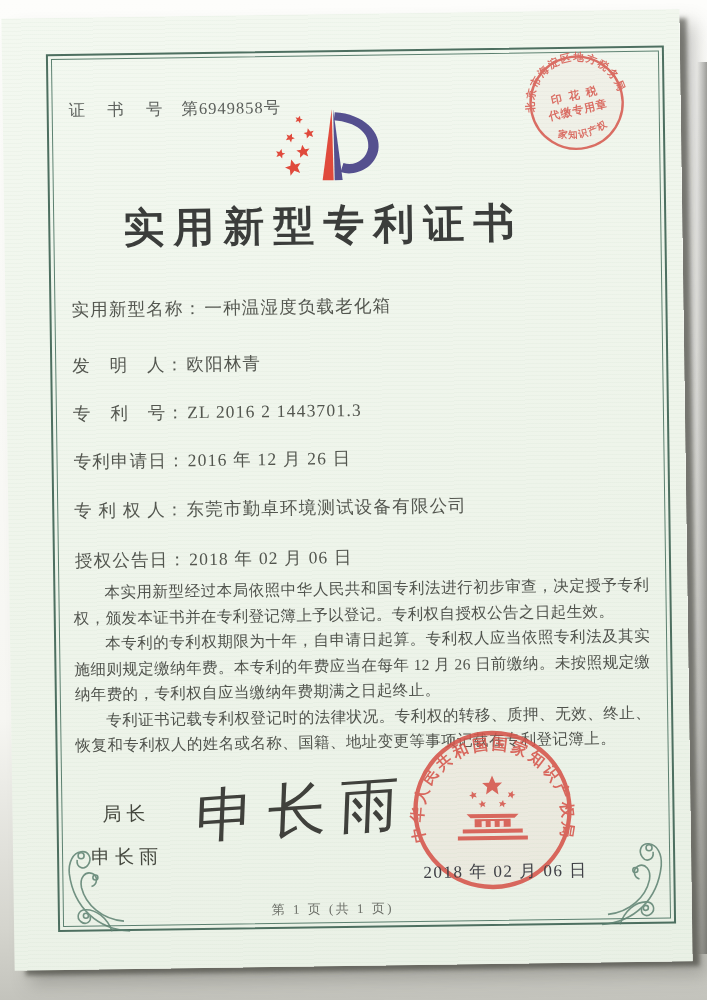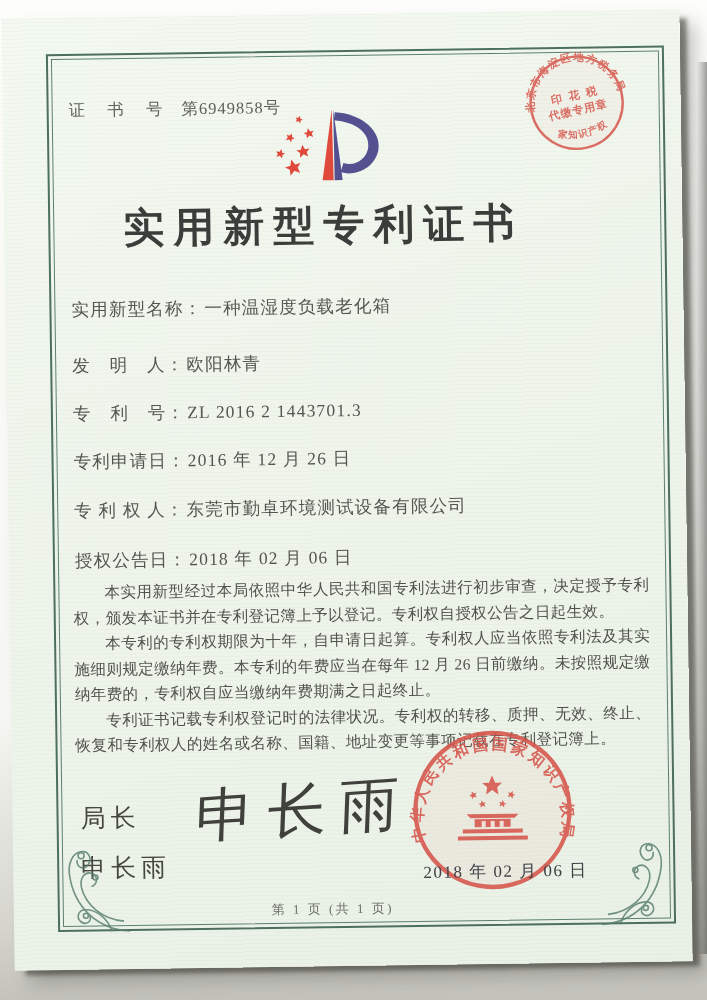--- a/index.html
+++ b/index.html
@@ -40,21 +40,21 @@
   }
 
   .field { position:absolute; left:66px; font-size:17.5px; color:#53564f; letter-spacing:1.2px; white-space:nowrap; }
   .f1{top:280px;} .f2{top:336px;} .f3{top:384px;} .f4{top:432px;} .f5{top:481px;} .f6{top:531px;}
   .field .val { margin-left:2px; }
 
   .body-text { position:absolute; left:64px; top:562px; width:576px; font-size:15.5px;
     line-height:25.5px; color:#50534d; letter-spacing:0.4px; text-align:justify; }
   .body-text p { text-indent:2em; }
 
-  .director-block { position:absolute; left:68px; top:784px; font-size:25px; color:#45483f; letter-spacing:5px; }
+  .director-block { position:absolute; left:78px; top:784px; font-size:19px; color:#45483f; letter-spacing:5px;text-align:center; }
   .director-block .name { margin-top:17px; }
 
   .signature {
     position:absolute; left:183px; top:756px; width:230px;
     font-size:59px; color:#2e2e2a; letter-spacing:13px; white-space:nowrap;
     transform:rotate(-3deg) skewX(-6deg); opacity:0.9;
   }
 
   .issue-date { position:absolute; left:410px; top:848px; font-size:17px; color:#3f4046;
     letter-spacing:1.5px; z-index:5; white-space:nowrap; }

